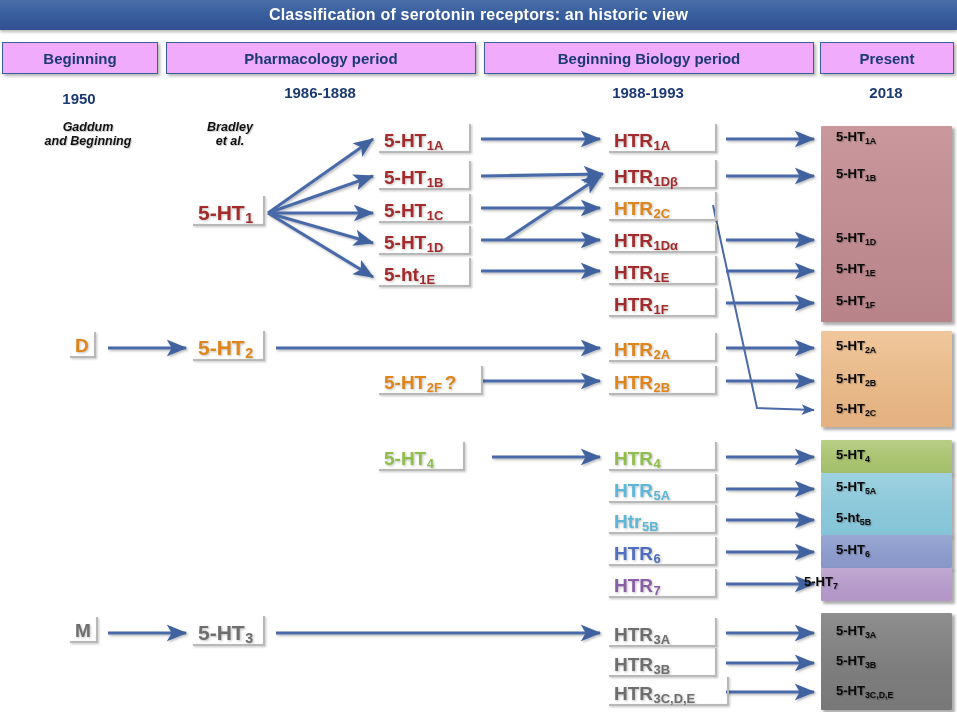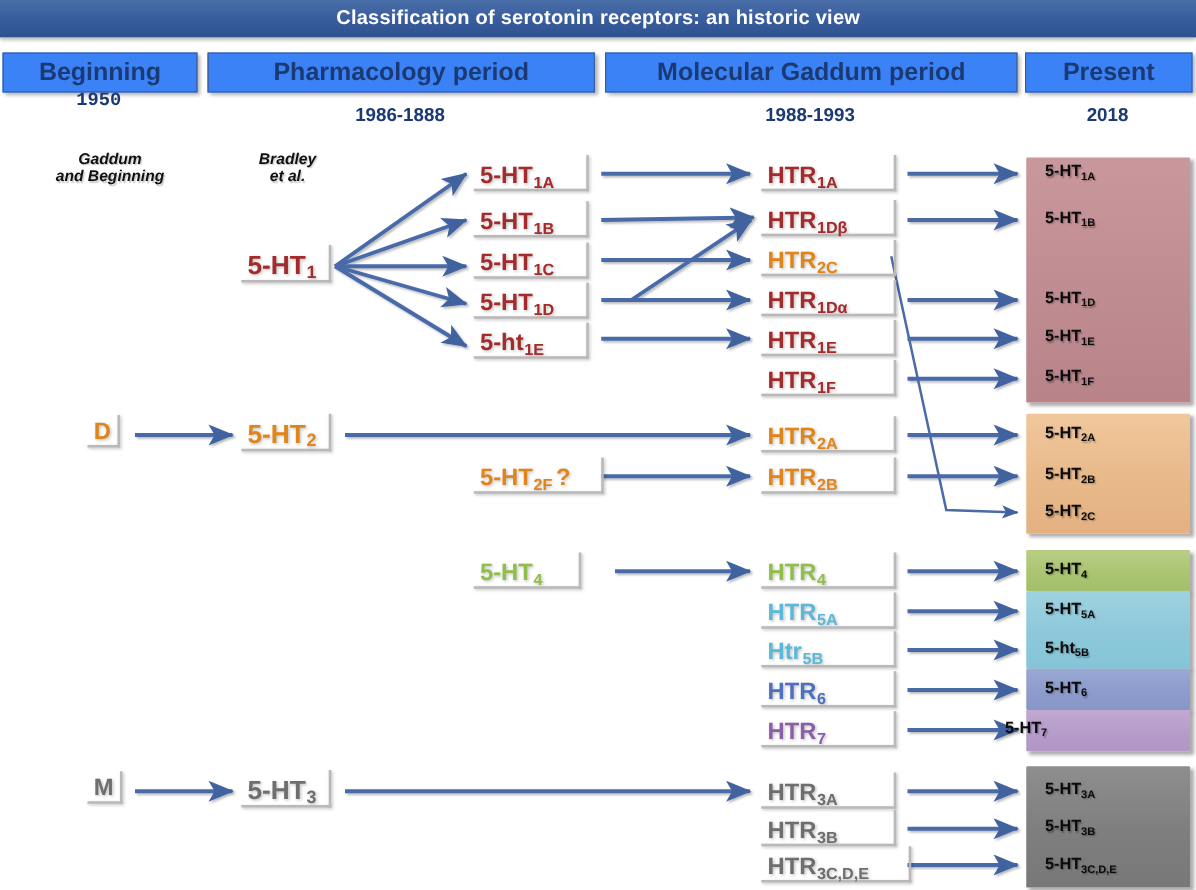--- a/index.html
+++ b/index.html
@@ -9,22 +9,22 @@
   #canvas{position:relative;width:781px;height:712px;}
 
   
   .titlebar{position:absolute;left:0;top:0;width:957px;height:30px;
     background:linear-gradient(to bottom,#4a6ea8 0%,#3a5f9e 45%,#2f5190 100%);
     color:#ffffff;font-weight:bold;font-size:16px;letter-spacing:.2px;
     display:flex;align-items:center;justify-content:center;
     box-shadow:0 2px 3px rgba(0,0,0,.28);}
 
   
-  .period{position:absolute;height:30px;background:#3b82f6;
-    border:1.6px solid #3a5f9e;color:#1b3a73;font-weight:bold;font-size:20px;
+  .period{position:absolute;height:30px;background:#f0abfc;
+    border:1.6px solid #3a5f9e;color:#1b3a73;font-weight:bold;font-size:15px;
     display:flex;align-items:center;justify-content:center;
     box-shadow:2px 2px 3px rgba(0,0,0,.3);}
   .year{position:absolute;color:#1b3a73;font-weight:bold;font-size:15px;
     text-align:center;}
 
   
   .author{position:absolute;font-style:italic;font-weight:bold;font-size:12.5px;
     color:#111111;text-align:center;line-height:14px;
     text-shadow:1px 1px 1px rgba(0,0,0,.22);}
 
@@ -68,24 +68,24 @@
 </style>
 </head>
 <body>
 
 <div id="canvas">
 
   <div class="titlebar">Classification of serotonin receptors: an historic view</div>
 
   <div class="period" style="left:2px;top:42px;width:154px;">Beginning</div>
   <div class="period" style="left:166px;top:42px;width:308px;text-align:center;">Pharmacology period</div>
-  <div class="period" style="left:484px;top:42px;width:328px;">Molecular Gaddum period</div>
+  <div class="period" style="left:484px;top:42px;width:328px;">Beginning Biology period</div>
   <div class="period" style="left:820px;top:42px;width:132px;">Present</div>
 
-  <div class="year" style="left:2px;top:72px;width:154px;font-family:Liberation Mono, monospace;">1950</div>
+  <div class="year" style="left:2px;top:90px;width:154px;">1950</div>
   <div class="year" style="left:166px;top:84px;width:308px;">1986-1888</div>
   <div class="year" style="left:484px;top:84px;width:328px;">1988-1993</div>
   <div class="year" style="left:820px;top:84px;width:132px;">2018</div>
 
   <div class="author" style="left:18px;top:120px;width:140px;">
     <div>Gaddum</div>
     <div>and Beginning</div>
   </div>
   <div class="author" style="left:175px;top:120px;width:110px;">
     <div>Bradley</div>

